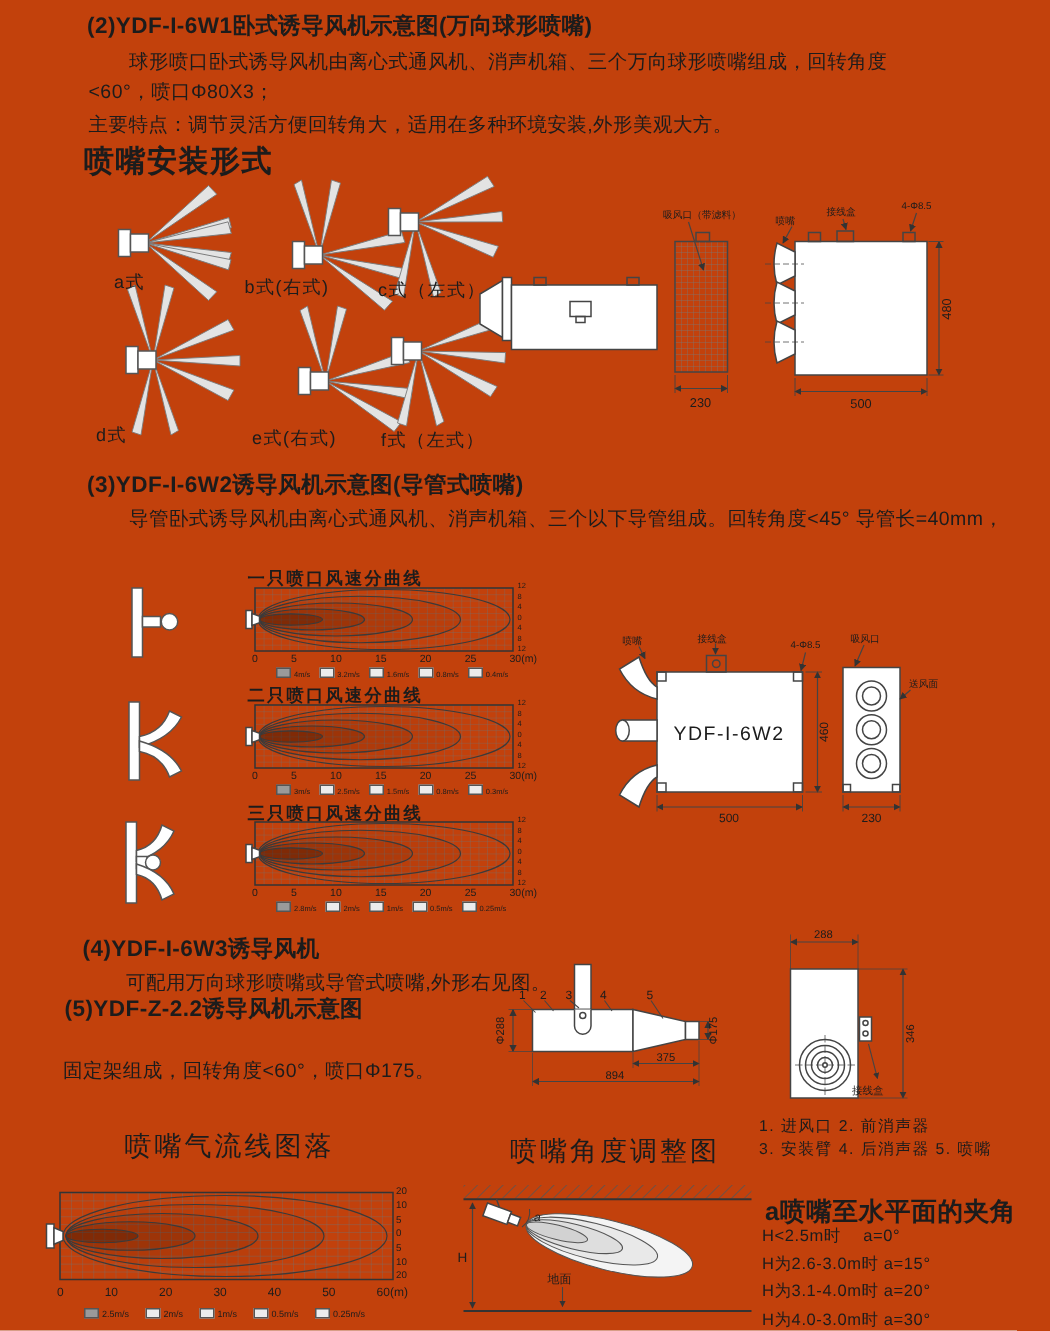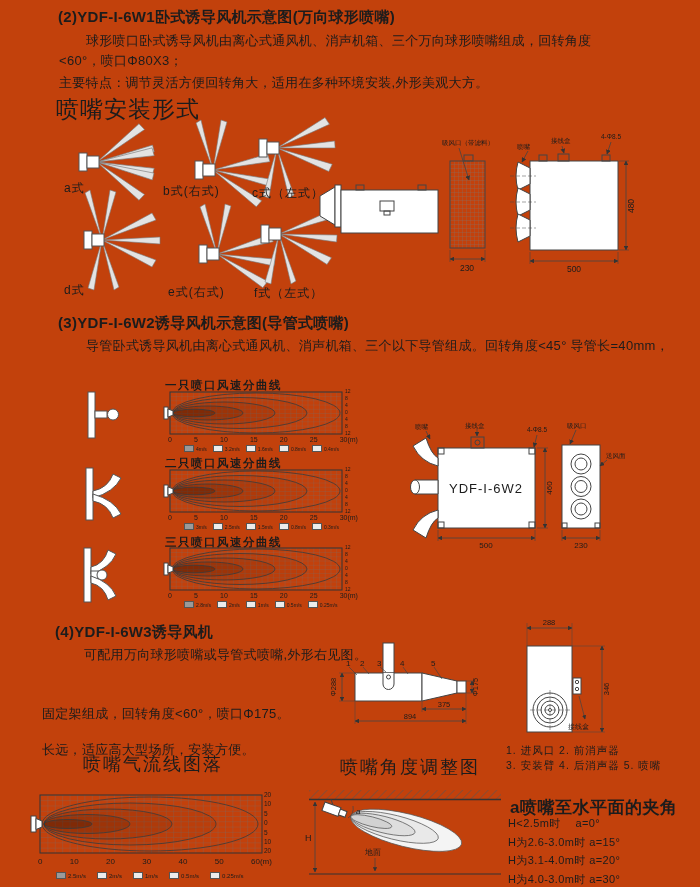--- a/index.html
+++ b/index.html
@@ -1,21 +1,21 @@
 <!DOCTYPE html>
 <html><head>
 <meta charset="utf-8">
 <style>
   html,body{margin:0;padding:0;background:#e8e8e8}
   .page{position:relative;width:700px;height:887px;background:#c2410c;margin:0 auto;
         font-family:"Liberation Sans","DejaVu Sans",sans-serif;color:#1c1c1c;overflow:hidden}
   .abs{position:absolute}
   .h1{font-size:15px;font-weight:bold;letter-spacing:.3px}
   .body-t{font-size:13px;letter-spacing:.3px}
-  .big-h{font-size:23px;font-weight:normal;letter-spacing:1px}
+  .big-h{font-size:20px;font-weight:bold;letter-spacing:1px}
   .ct{font-size:11.5px;font-weight:bold;letter-spacing:1.5px}
   .ct2{font-size:18px;font-weight:normal;letter-spacing:2px}
   .nz-label{font-size:12px;letter-spacing:1px}
   .xt{display:flex;justify-content:space-between;font-size:7px}
   .xt2{display:flex;justify-content:space-between;font-size:8px}
   .yt{display:flex;flex-direction:column;justify-content:space-between;font-size:5px;line-height:1}
   .yt2{display:flex;flex-direction:column;justify-content:space-between;font-size:6.5px;line-height:1}
   .lg{display:flex;gap:6px;font-size:5px;align-items:center;white-space:nowrap}
   .lg2{display:flex;gap:11px;font-size:6px;align-items:center;white-space:nowrap}
   .lg span::before,.lg2 span::before{content:"";display:inline-block;width:8px;height:5px;
@@ -79,21 +79,21 @@
       <use href="#spr2" transform="rotate(-90)"></use>
         <use href="#spr" transform="rotate(8)"></use>
         <use href="#bodyR"></use>
     </g>
     <g transform="translate(244,112)">
       <use href="#spr" transform="rotate(4)"></use>
         <use href="#spr2" transform="rotate(90)"></use>
         <use href="#bodyR"></use>
     </g>
   </svg>
-  <div class="abs nz-label" style="left:64px;top:180px">a式</div>
+  <div class="abs nz-label" style="left:76px;top:180px">a式</div>
   <div class="abs nz-label" style="left:163px;top:183px">b式(右式)</div>
   <div class="abs nz-label" style="left:252px;top:185px">c式（左式）</div>
   <div class="abs nz-label" style="left:64px;top:282px">d式</div>
   <div class="abs nz-label" style="left:168px;top:284px">e式(右式)</div>
   <div class="abs nz-label" style="left:254px;top:285px">f式（左式）</div>
 
   <svg class="d" style="left:318px;top:128px" width="372" height="146" viewBox="0 0 372 146">
     <defs>
       <pattern id="gm" width="4" height="4" patternUnits="userSpaceOnUse">
         <path d="M4 0H0V4" fill="none" stroke="#777" stroke-width="0.5"></path>
@@ -351,22 +351,22 @@
     </g>
     <g font-size="8" text-anchor="middle">
       <text x="101" y="128">500</text>
       <text x="167" y="68" transform="rotate(-90 167 68)">460</text>
       <text x="196" y="128">230</text>
     </g>
   </svg>
 
   <div class="abs h1" style="left:55px;top:623px">(4)YDF-I-6W3诱导风机</div>
   <div class="abs body-t" style="left:84px;top:646px">可配用万向球形喷嘴或导管式喷嘴,外形右见图。</div>
+  <div class="abs h1" style="left:43px;top:663px">(5)YDF-Z-2.2诱导风机示意图</div>
   <div class="abs body-t" style="left:42px;top:705px">固定架组成，回转角度&lt;60°，喷口Φ175。</div>
-  <div class="abs body-t" style="left:42px;top:741px">长远，适应高大型场所，安装方便。</div>
 
   <svg class="d" style="left:332px;top:630px" width="150" height="102" viewBox="0 0 150 102">
     <g stroke="#444" fill="none" stroke-width="1">
       <rect x="51" y="13" width="11" height="30" fill="#fff"></rect>
       <rect x="23" y="43" width="67" height="28" fill="#fff"></rect>
       <path d="M90 43 L125 51 L125 63 L90 71 Z" fill="#fff"></path>
       <rect x="125" y="51" width="9" height="12" fill="#fff"></rect>
       <path d="M51 43 L51 54 A5.5 5.5 0 0 0 62 54 L62 43" fill="#fff"></path>
       <circle cx="56.5" cy="47" r="2"></circle>
       <line x1="17" y1="37" x2="25" y2="45" stroke-width="0.7"></line>

